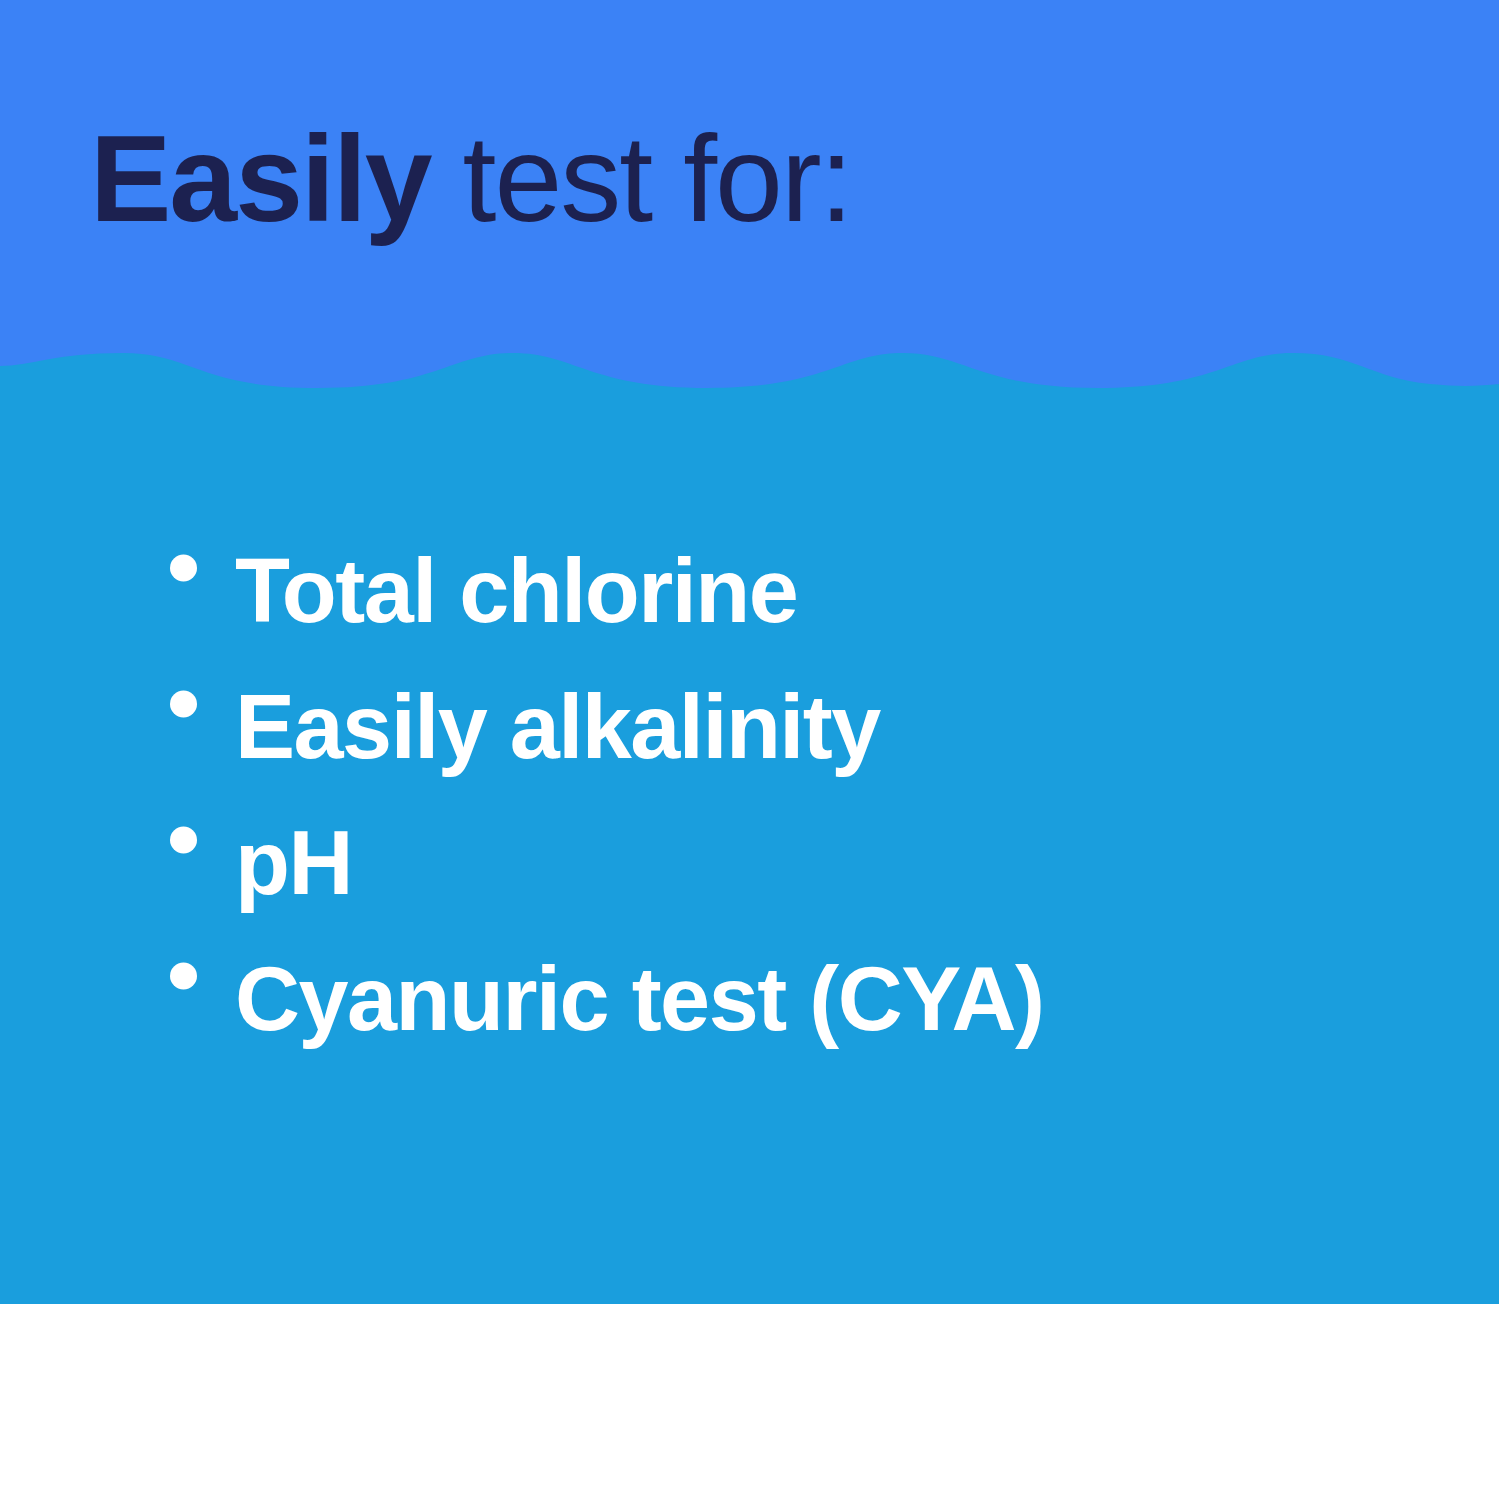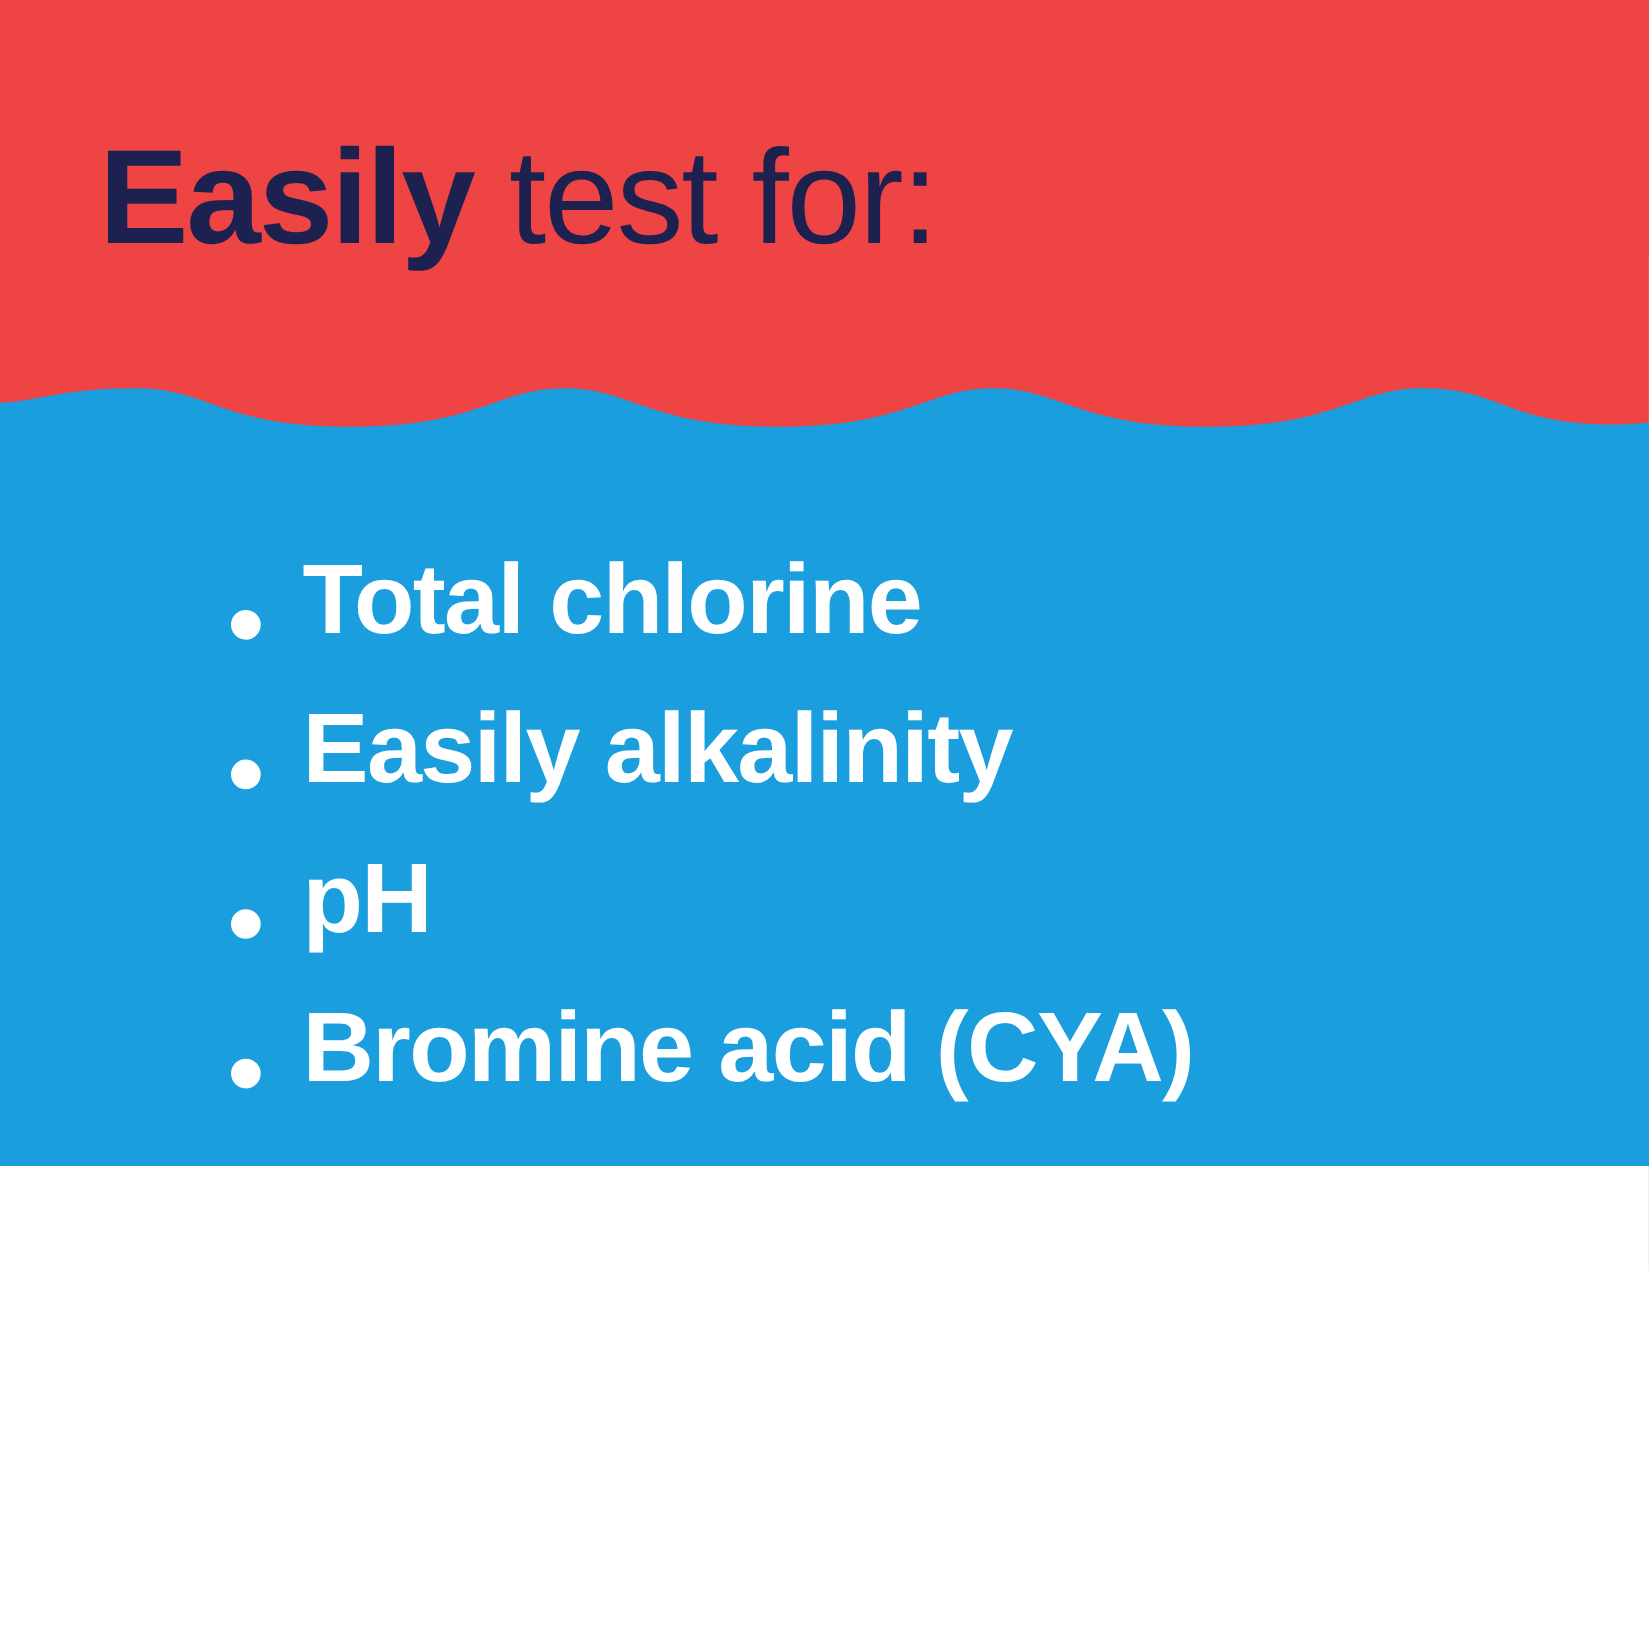--- a/index.html
+++ b/index.html
@@ -10,22 +10,22 @@
   body {
     width: 1499px;
     height: 1500px;
     background: #ffffff;
     font-family: "Liberation Sans", sans-serif;
     overflow: hidden;
   }
   .poster {
     position: relative;
     width: 1499px;
-    height: 1060px;
-    background: #ef4444;
+    height: 1304px;
+    background: #3b82f6;
     overflow: hidden;
   }
 
   
   .heading-area {
     position: absolute;
     left: 0;
     top: 0;
     width: 1499px;
     height: 350px;
@@ -73,25 +73,24 @@
     top: 500px;
     width: 1499px;
     z-index: 2;
     margin: 0;
     padding: 0;
     list-style: none;
   }
   .test-item {
     position: relative;
     display: flex;
-    align-items: flex-start;
+    align-items: flex-end;
     height: 136px;
     padding-left: 170px;
     box-sizing: border-box;
-    margin-left: 40px;
   }
   .bullet {
     position: absolute;
     left: 170px;
     top: 50%;
     transform: translateY(-50%);
     width: 27px;
     height: 27px;
     border-radius: 50%;
     background: #ffffff;
@@ -141,17 +140,17 @@
     <li class="test-item">
       <span class="bullet"></span>
       <span class="item-label">Easily alkalinity</span>
     </li>
     <li class="test-item">
       <span class="bullet"></span>
       <span class="item-label">pH</span>
     </li>
     <li class="test-item">
       <span class="bullet"></span>
-      <span class="item-label">Bromine acid (CYA)</span>
+      <span class="item-label">Cyanuric test (CYA)</span>
     </li>
   </ul>
 
 </div>
 
 </body></html>

